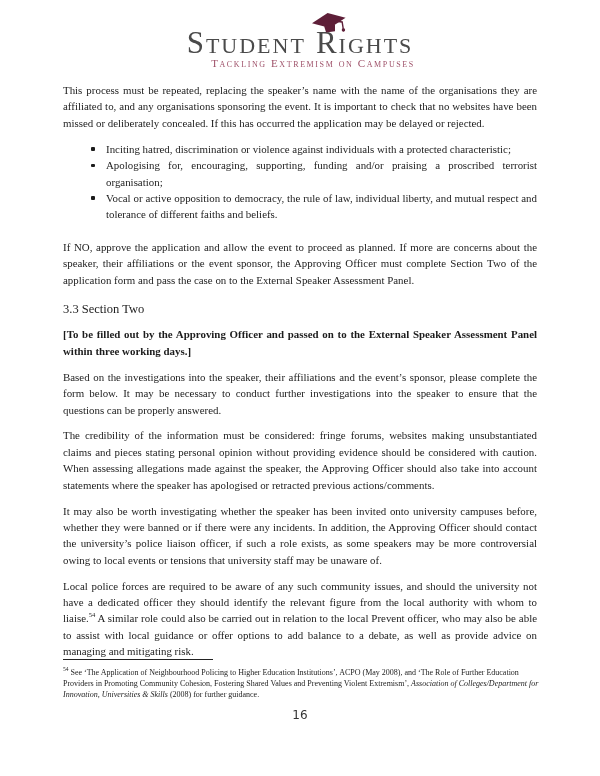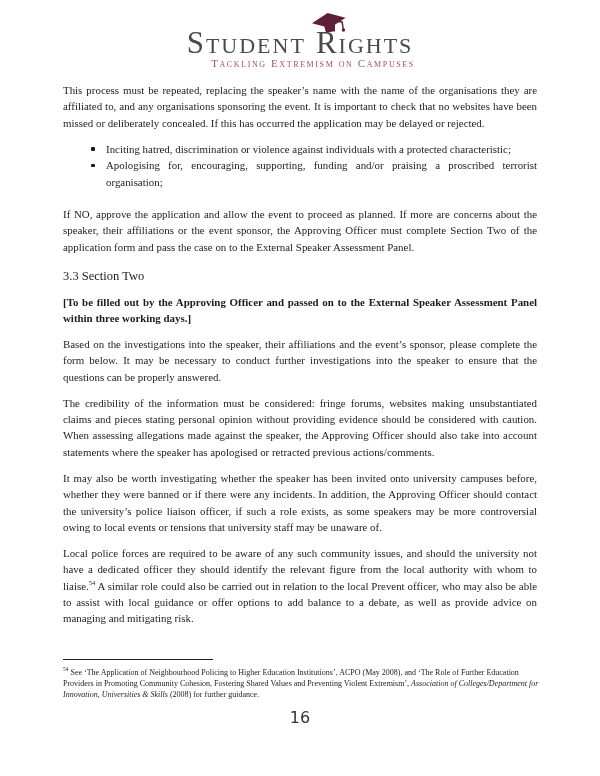--- a/index.html
+++ b/index.html
@@ -57,21 +57,21 @@
   .footnote { position:absolute; left:63px; top:659px; width:478px; text-align:left; }
   .fn-rule { width:150px; border-top:1.2px solid #222; margin-bottom:4px; }
   .fn-text { font-size:8px; line-height:11px; color:#1c1c1c; }
   .fn-text .fn-marker { font-size:5.5px; vertical-align:super; }
   .fn-italic { font-style:italic; }
 
   
   .page-number {
     position:absolute; top:708px; left:0; width:600px;
     text-align:center; font-family:"DejaVu Sans", sans-serif;
-    font-size:16px; color:#333;
+    font-size:12px; color:#333;
   }
 </style>
 </head>
 <body>
 
 <div class="page">
 
   <div class="logo">
     <div class="logo-title">
       <span>Student</span><span class="logo-word2"><svg class="cap-icon" viewBox="0 0 40 24">
@@ -85,20 +85,21 @@
     </div>
     <div class="logo-tagline">Tackling Extremism on Campuses</div>
   </div>
 
   <div class="content">
     <p>This process must be repeated, replacing the speaker’s name with the name of the organisations they are affiliated to, and any organisations sponsoring the event. It is important to check that no websites have been missed or deliberately concealed. If this has occurred the application may be delayed or rejected.</p>
 
     <ul class="bullets">
       <li>Inciting hatred, discrimination or violence against individuals with a protected characteristic;</li>
       <li>Apologising for, encouraging, supporting, funding and/or praising a proscribed terrorist organisation;</li>
+      <li>Vocal or active opposition to democracy, the rule of law, individual liberty, and mutual respect and tolerance of different faiths and beliefs.</li>
     </ul>
 
     <p>If NO, approve the application and allow the event to proceed as planned. If more are concerns about the speaker, their affiliations or the event sponsor, the Approving Officer must complete Section Two of the application form and pass the case on to the External Speaker Assessment Panel.</p>
 
     <div class="section-heading">3.3 Section Two</div>
 
     <p class="bold-note">[To be filled out by the Approving Officer and passed on to the External Speaker Assessment Panel within three working days.]</p>
 
     <p>Based on the investigations into the speaker, their affiliations and the event’s sponsor, please complete the form below. It may be necessary to conduct further investigations into the speaker to ensure that the questions can be properly answered.</p>
     <p>The credibility of the information must be considered: fringe forums, websites making unsubstantiated claims and pieces stating personal opinion without providing evidence should be considered with caution. When assessing allegations made against the speaker, the Approving Officer should also take into account statements where the speaker has apologised or retracted previous actions/comments.</p>

